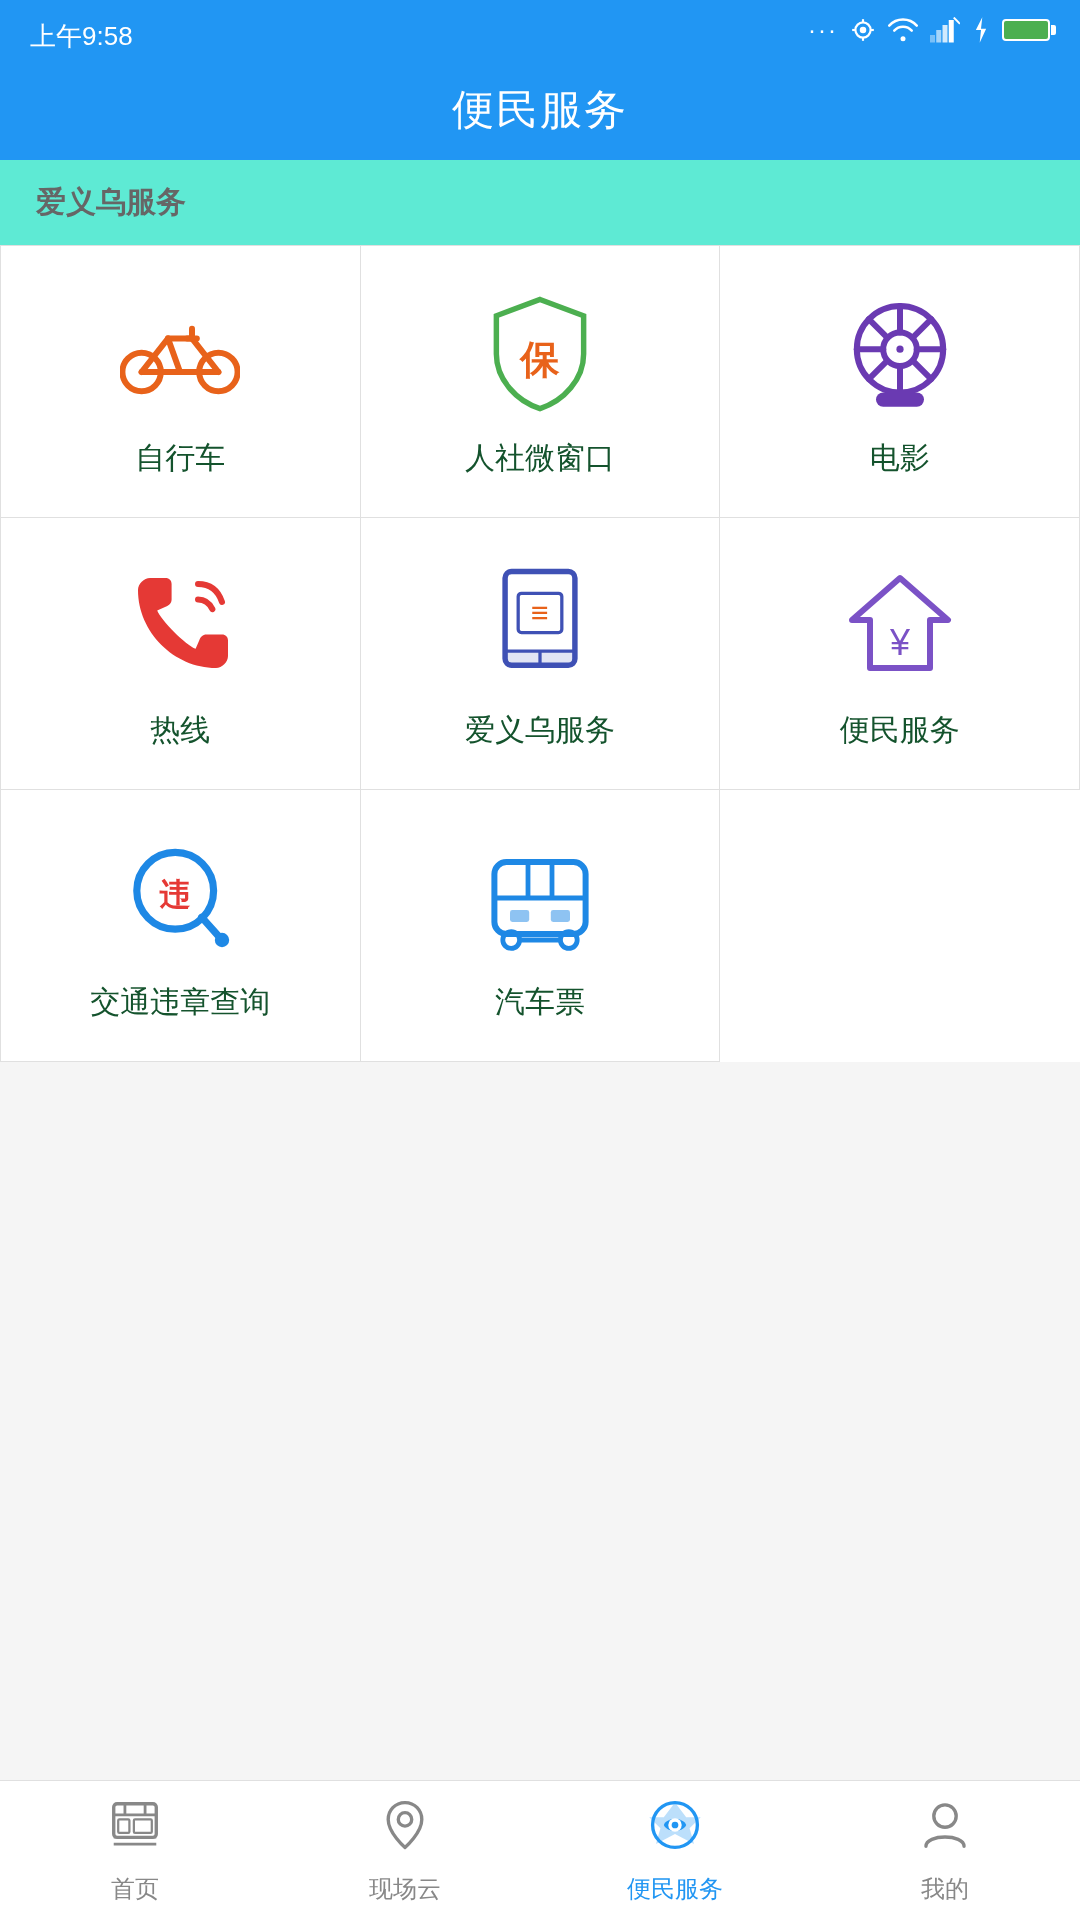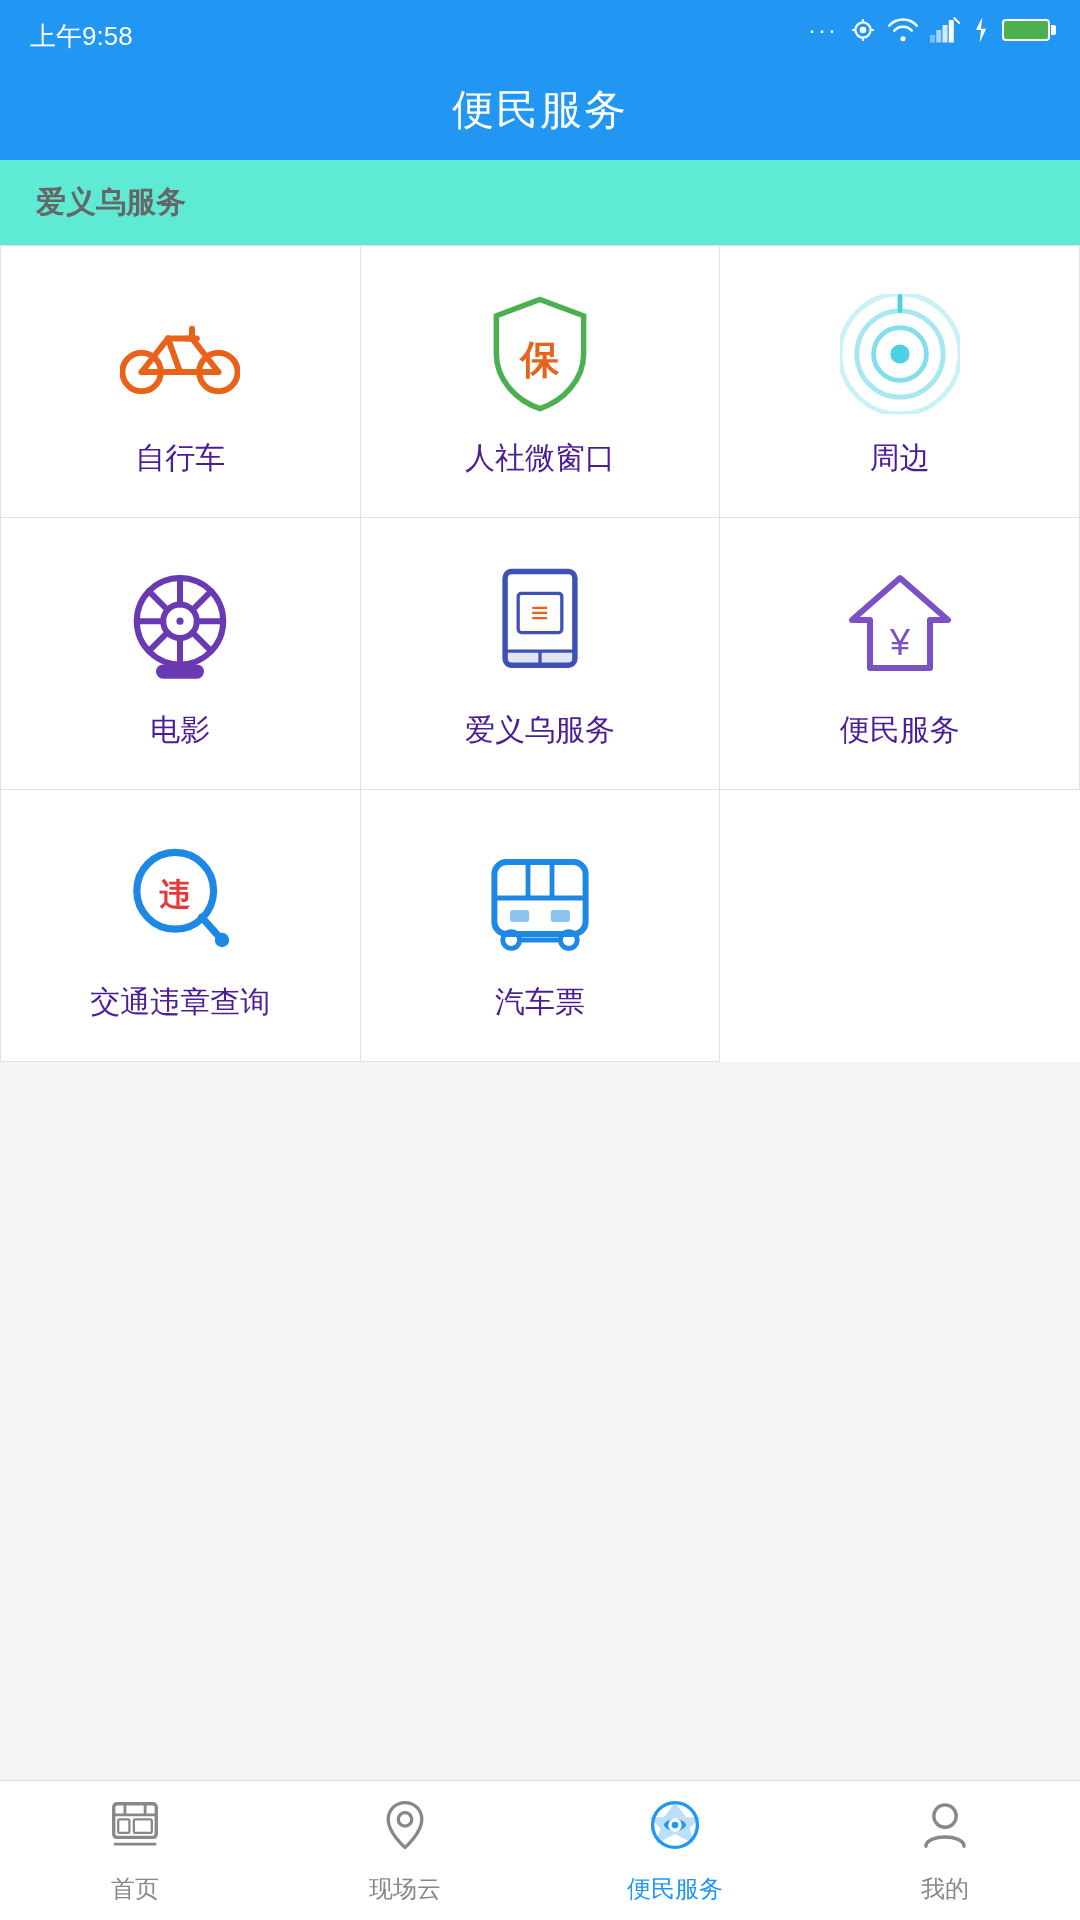--- a/index.html
+++ b/index.html
@@ -92,21 +92,21 @@
       cursor: pointer;
       background: white;
     }
     .grid-icon {
       width: 120px;
       height: 120px;
       margin-bottom: 24px;
     }
     .grid-label {
       font-size: 30px;
-      color: #4c1d95;
+      color: #14532d;
       text-align: center;
     }
 
     
     .bottom-nav {
       position: absolute;
       bottom: 0;
       left: 0;
       width: 100%;
       height: 140px;
@@ -197,49 +197,47 @@
   </div>
 
   <div class="grid-item">
     <svg class="grid-icon" viewBox="0 0 100 110" fill="none">
       <path d="M50 5 L90 20 L90 55 C90 78 72 98 50 105 C28 98 10 78 10 55 L10 20 Z" stroke="#4caf50" stroke-width="5" fill="none"></path>
       <text x="50" y="72" text-anchor="middle" font-size="36" fill="#e8621a" font-family="PingFang SC, sans-serif" font-weight="bold">保</text>
     </svg>
     <span class="grid-label">人社微窗口</span>
   </div>
 
-  <div class="grid-item">
-    <svg class="grid-icon" viewBox="0 0 100 100" fill="none">
-      <circle cx="50" cy="50" r="8" fill="#4dd0e1"></circle>
-      <circle cx="50" cy="50" r="22" stroke="#4dd0e1" stroke-width="4" fill="none" opacity="0.7"></circle>
-      <circle cx="50" cy="50" r="36" stroke="#4dd0e1" stroke-width="4" fill="none" opacity="0.5"></circle>
-      <circle cx="50" cy="50" r="50" stroke="#4dd0e1" stroke-width="4" fill="none" opacity="0.3"></circle>
-      <line x1="50" y1="14" x2="50" y2="2" stroke="#4dd0e1" stroke-width="4" stroke-linecap="round"></line>
-    </svg>
-    <span class="grid-label">周边</span>
-  </div>
 
   <div class="grid-item">
     <svg class="grid-icon" viewBox="0 0 100 100" fill="none">
       <circle cx="50" cy="46" r="36" stroke="#6a3ab2" stroke-width="5" fill="none"></circle>
       <circle cx="50" cy="46" r="14" stroke="#6a3ab2" stroke-width="5" fill="none"></circle>
       <circle cx="50" cy="46" r="3" fill="#6a3ab2"></circle>
       <line x1="50" y1="10" x2="50" y2="32" stroke="#6a3ab2" stroke-width="5" stroke-linecap="round"></line>
       <line x1="50" y1="60" x2="50" y2="82" stroke="#6a3ab2" stroke-width="5" stroke-linecap="round"></line>
       <line x1="14" y1="46" x2="36" y2="46" stroke="#6a3ab2" stroke-width="5" stroke-linecap="round"></line>
       <line x1="64" y1="46" x2="86" y2="46" stroke="#6a3ab2" stroke-width="5" stroke-linecap="round"></line>
       <line x1="24" y1="21" x2="39" y2="36" stroke="#6a3ab2" stroke-width="5" stroke-linecap="round"></line>
       <line x1="61" y1="56" x2="76" y2="71" stroke="#6a3ab2" stroke-width="5" stroke-linecap="round"></line>
       <line x1="76" y1="21" x2="61" y2="36" stroke="#6a3ab2" stroke-width="5" stroke-linecap="round"></line>
       <line x1="39" y1="56" x2="24" y2="71" stroke="#6a3ab2" stroke-width="5" stroke-linecap="round"></line>
       <rect x="30" y="82" width="40" height="12" rx="6" fill="#6a3ab2"></rect>
     </svg>
     <span class="grid-label">电影</span>
   </div>
 
+  <div class="grid-item">
+    <svg class="grid-icon" viewBox="0 0 100 100" fill="none">
+      <path d="M25 10 C20 10 15 15 15 20 C15 55 45 85 80 85 C85 85 90 80 90 75 L90 62 C90 59 88 57 85 57 L72 57 C69 57 67 59 66 62 L63 69 C55 66 34 45 31 37 L38 34 C41 33 43 31 43 28 L43 15 C43 12 41 10 38 10 Z" fill="#e53935"></path>
+      <path d="M65 15 Q80 15 85 30" stroke="#e53935" stroke-width="5" stroke-linecap="round" fill="none"></path>
+      <path d="M65 28 Q73 28 77 36" stroke="#e53935" stroke-width="5" stroke-linecap="round" fill="none"></path>
+    </svg>
+    <span class="grid-label">热线</span>
+  </div>
 
   <div class="grid-item">
     <svg class="grid-icon" viewBox="0 0 80 110" fill="none">
       <rect x="8" y="5" width="64" height="86" rx="6" stroke="#3f51b5" stroke-width="5" fill="none"></rect>
       <rect x="8" y="78" width="64" height="13" rx="0" fill="#3f51b5" opacity="0.15"></rect>
       <line x1="8" y1="78" x2="72" y2="78" stroke="#3f51b5" stroke-width="3"></line>
       <line x1="40" y1="78" x2="40" y2="91" stroke="#3f51b5" stroke-width="3"></line>
       <rect x="20" y="25" width="40" height="36" rx="3" fill="none" stroke="#3f51b5" stroke-width="3"></rect>
       <text x="40" y="52" text-anchor="middle" font-size="28" fill="#e8621a" font-family="sans-serif" font-weight="bold">≡</text>
     </svg>

